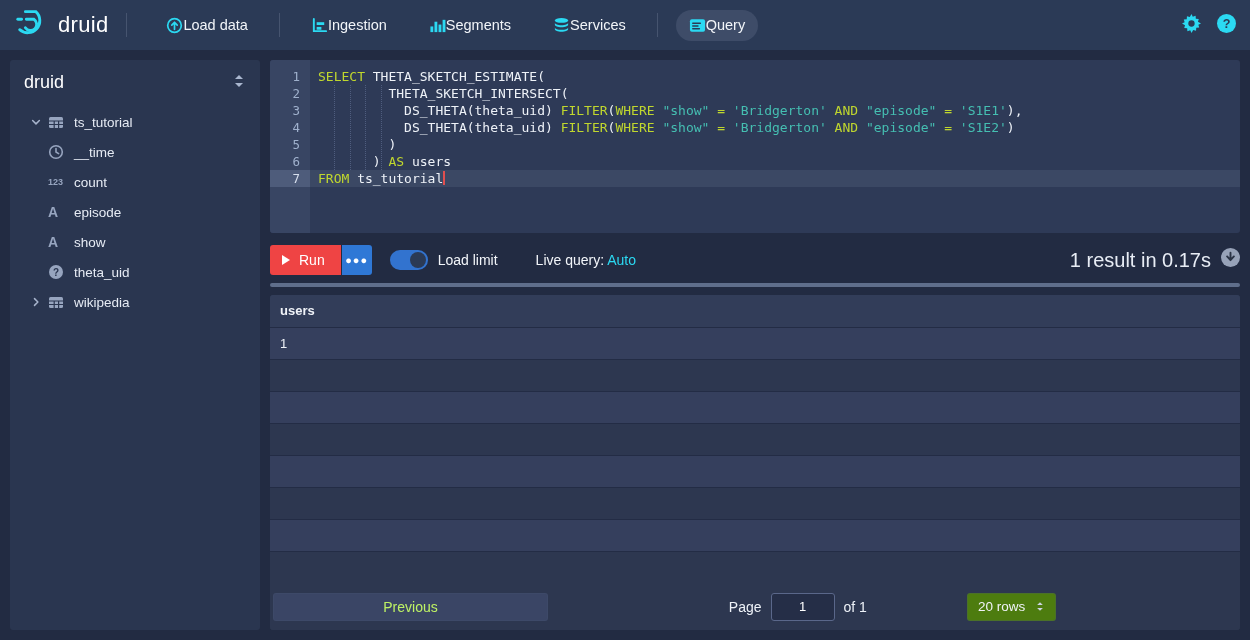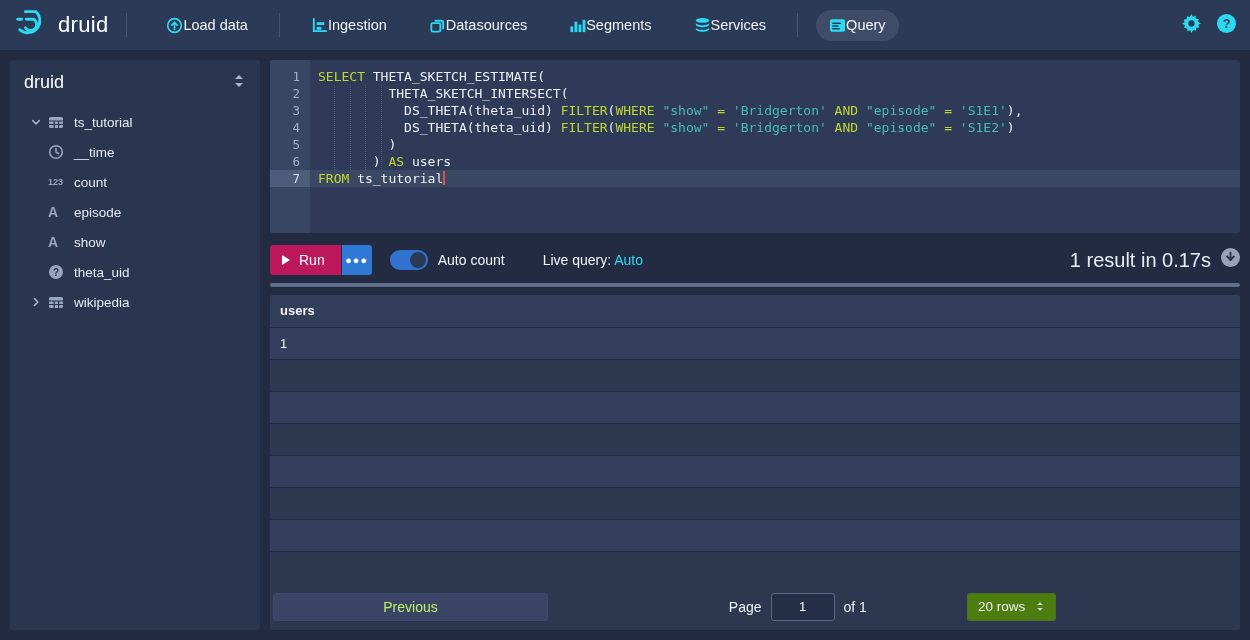--- a/index.html
+++ b/index.html
@@ -43,21 +43,21 @@
   .ed-text { flex:1; padding-left:8px; white-space:pre; color:#eef2f8; }
   .tk-kw { color:#c0d72e; }
   .tk-pl { color:#eef2f8; }
   .tk-str { color:#45bfb2; }
   .cursor { display:inline-block; width:2px; height:14px; background:#e04f4f; vertical-align:-2px; }
   .guides { position:absolute; top:25px; left:0; height:85px; width:970px; pointer-events:none; }
   .guide { position:absolute; top:0; bottom:0; width:0; border-left:1px dotted rgba(120,138,175,.45); }
 
   
   .runbar { position:absolute; left:270px; top:245px; width:970px; height:30px; display:flex; align-items:center; }
-  .run-btn { height:30px; background:#be185d; color:#fff; border:none; border-radius:3px 0 0 3px;
+  .run-btn { height:30px; background:#ef4444; color:#fff; border:none; border-radius:3px 0 0 3px;
              font-size:14px; font-family:inherit; padding:0 16px 0 12px; display:flex; align-items:center; gap:9px; cursor:pointer; }
   .more-btn { height:30px; width:30px; background:#2f78d6; color:#fff; border:none; border-radius:0 3px 3px 0;
               margin-left:1px; font-size:11px; letter-spacing:1px; cursor:pointer; }
   .play-tri { width:0; height:0; border-left:8px solid #fff; border-top:5px solid transparent; border-bottom:5px solid transparent; }
   .switch { width:38px; height:20px; border-radius:10px; background:#3273cf; position:relative; margin-left:18px; cursor:pointer; }
   .switch .knob { position:absolute; right:2px; top:2px; width:16px; height:16px; border-radius:50%; background:#2b3a55; }
   .runbar-label { font-size:14px; color:#f2f5f9; margin-left:10px; }
   .live-query { font-size:14px; margin-left:38px; color:#f2f5f9; }
   .live-query a { color:#2bd9f2; text-decoration:none; cursor:pointer; }
   .run-status { margin-left:auto; display:flex; align-items:center; gap:10px; font-size:20px; color:#e8edf5; }
@@ -114,29 +114,20 @@
           <svg width="17" height="17" viewBox="0 0 18 18" fill="none">
             <path d="M3 2 V15 H16" stroke="#2bd9f2" stroke-width="2" stroke-linecap="round"></path>
             <rect x="6" y="5.5" width="8" height="3" fill="#2bd9f2"></rect>
             <rect x="6" y="10.5" width="5" height="3" fill="#2bd9f2"></rect>
           </svg>
         </span>
         <span>Ingestion</span>
       </div>
       <div class="nav-item">
         <span style="display: flex;">
-          <svg width="17" height="17" viewBox="0 0 18 18" fill="none">
-            <path d="M6 4 H13 A2 2 0 0 1 15 6 V13" stroke="#2bd9f2" stroke-width="2"></path>
-            <rect x="2.5" y="6.5" width="9.5" height="9" rx="1.5" stroke="#2bd9f2" stroke-width="2"></rect>
-          </svg>
-        </span>
-        <span>Datasources</span>
-      </div>
-      <div class="nav-item">
-        <span style="display: flex;">
           <svg width="17" height="17" viewBox="0 0 18 18">
             <rect x="1.5" y="10" width="3" height="6" fill="#2bd9f2"></rect>
             <rect x="5.8" y="5" width="3" height="11" fill="#2bd9f2"></rect>
             <rect x="10.1" y="8" width="3" height="8" fill="#2bd9f2"></rect>
             <rect x="14.4" y="3" width="3" height="13" fill="#2bd9f2"></rect>
           </svg>
         </span>
         <span>Segments</span>
       </div>
       <div class="nav-item">
@@ -308,21 +299,21 @@
 
 <div class="runbar">
   <button class="run-btn">
     <span class="play-tri"></span>
     <span>Run</span>
   </button>
   <button class="more-btn">●●●</button>
   <div class="switch">
       <div class="knob"></div>
     </div>
-  <span class="runbar-label">Auto count</span>
+  <span class="runbar-label">Load limit</span>
   <span class="live-query">
     <span>Live query:</span>
     <a>Auto</a>
   </span>
   <div class="run-status">
     <span>1 result in 0.17s</span>
     <span>
       <svg width="19" height="19" viewBox="0 0 18 18">
         <circle cx="9" cy="9" r="9" fill="#97a2b8"></circle>
         <path d="M9 4.5 V10.5 M5.8 8 L9 11.5 L12.2 8" stroke="#2b3446" stroke-width="1.8" fill="none" stroke-linecap="round" stroke-linejoin="round"></path>

